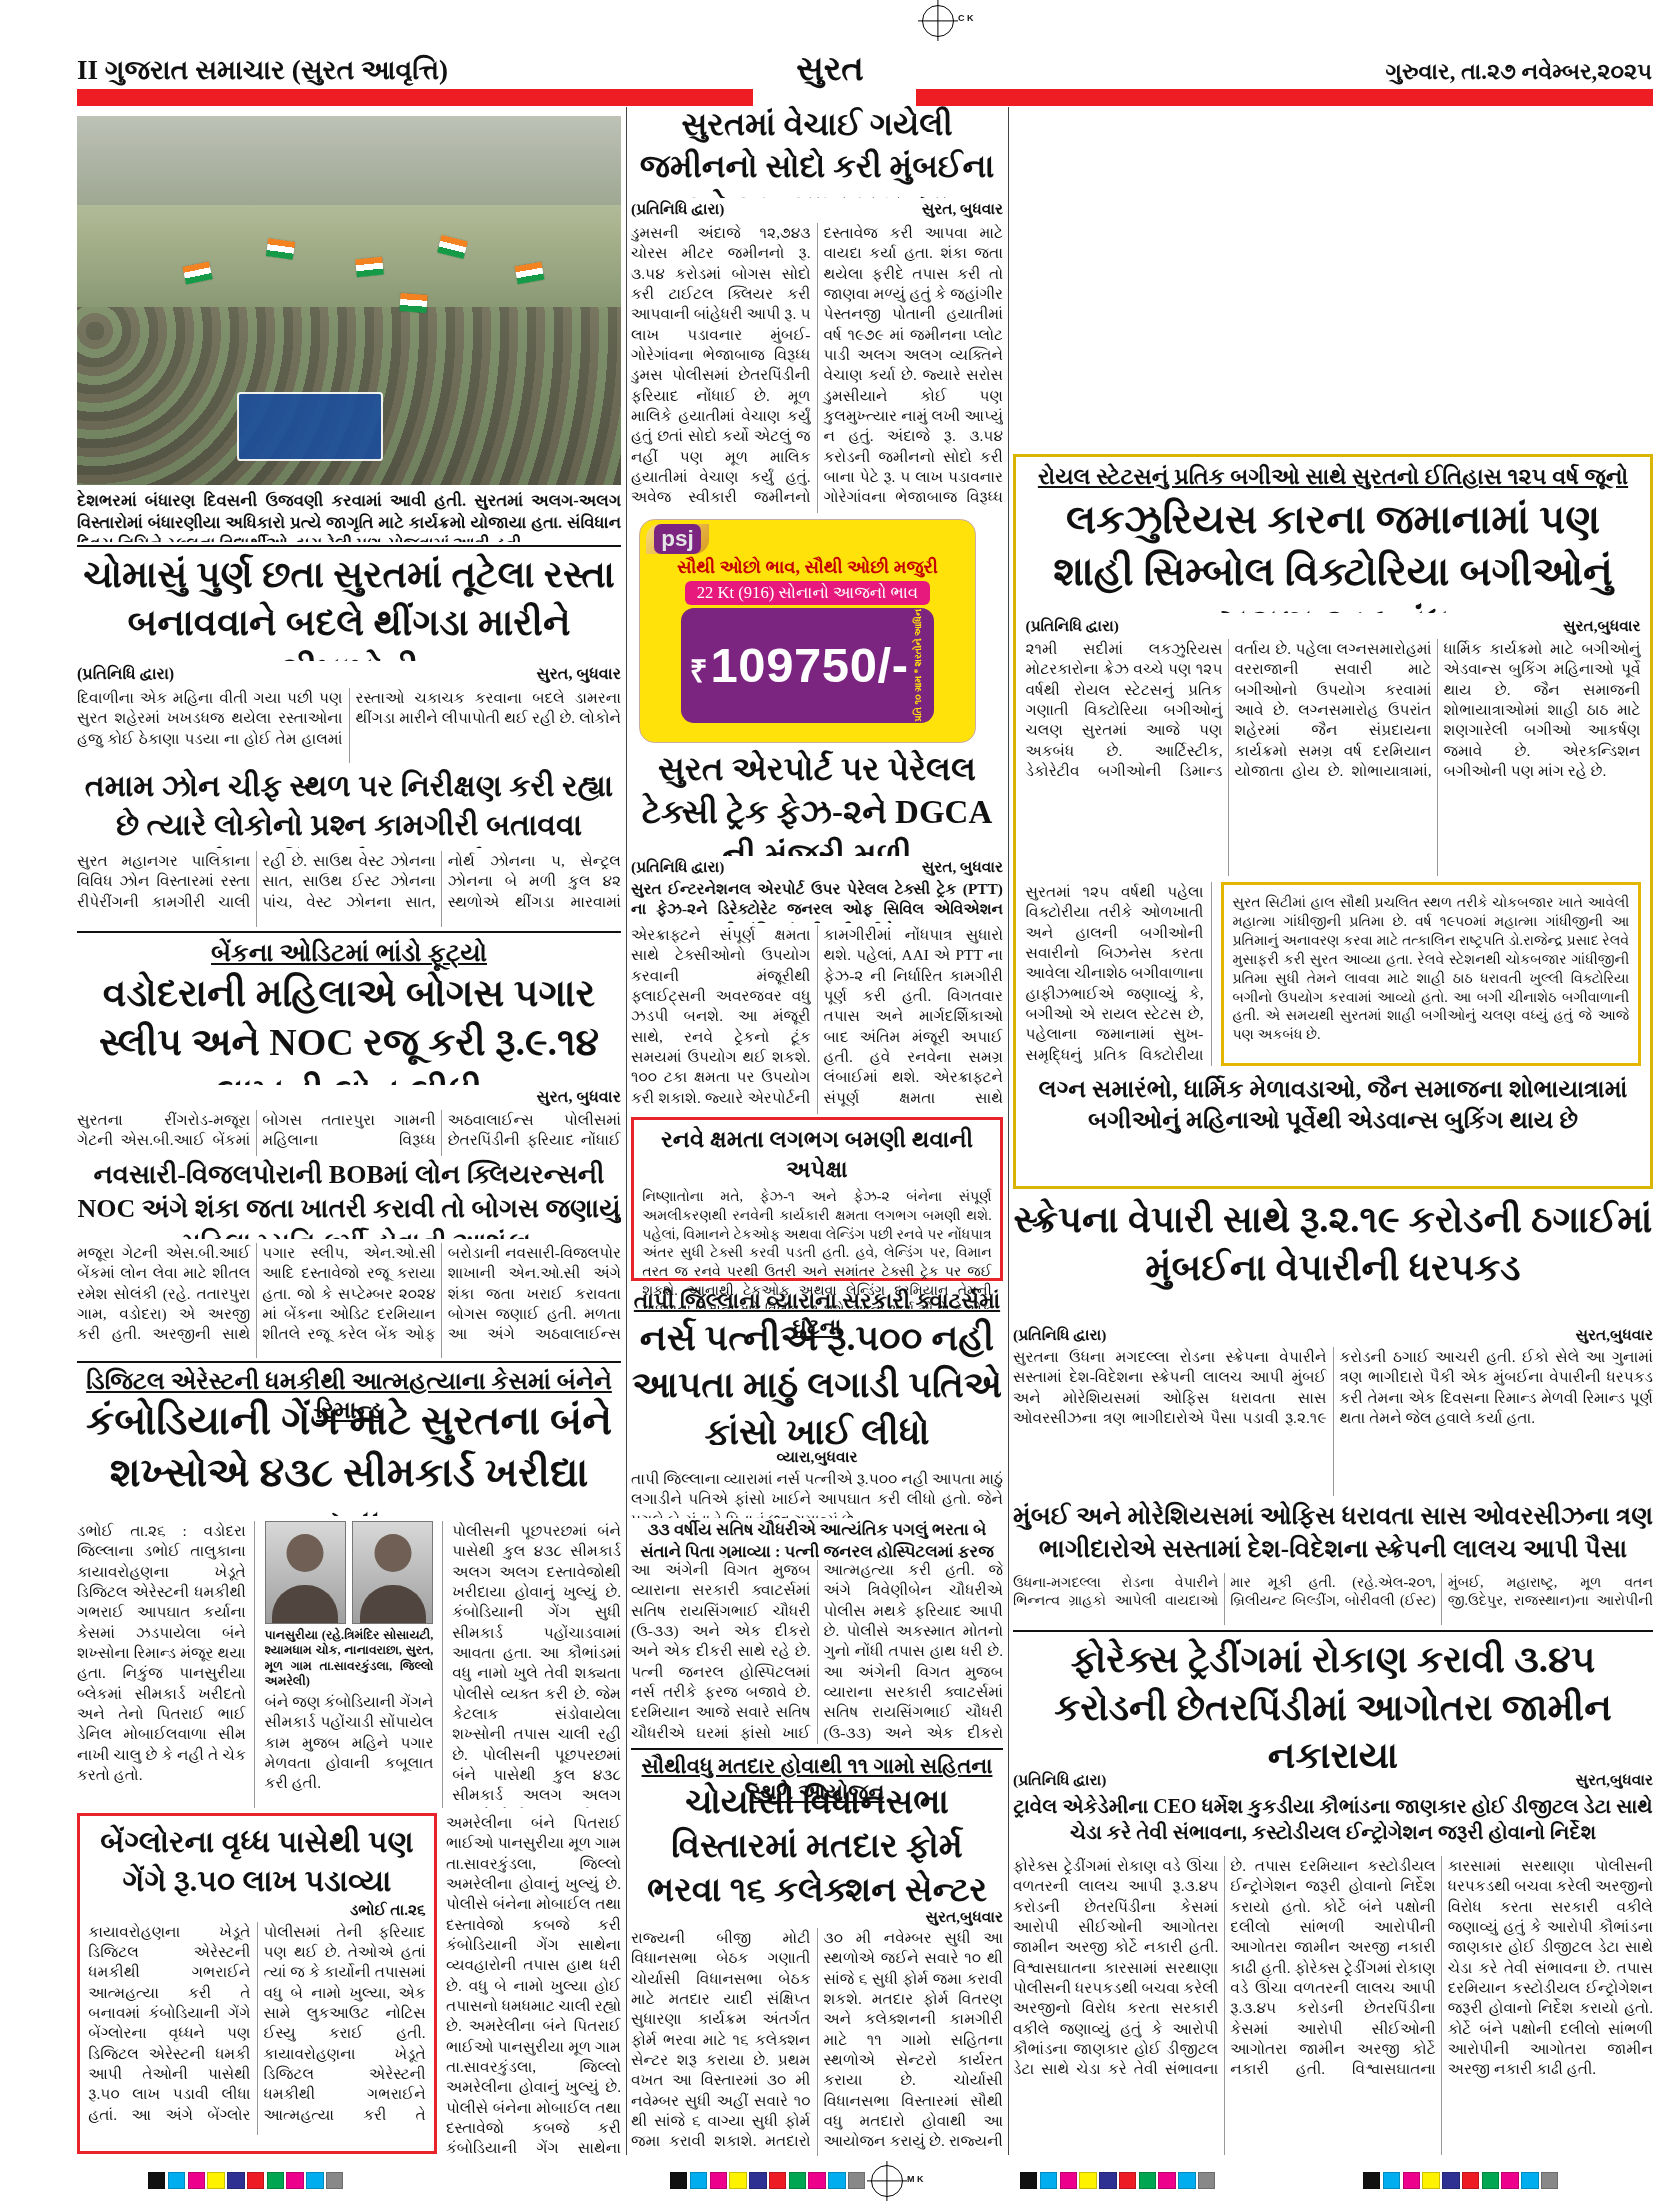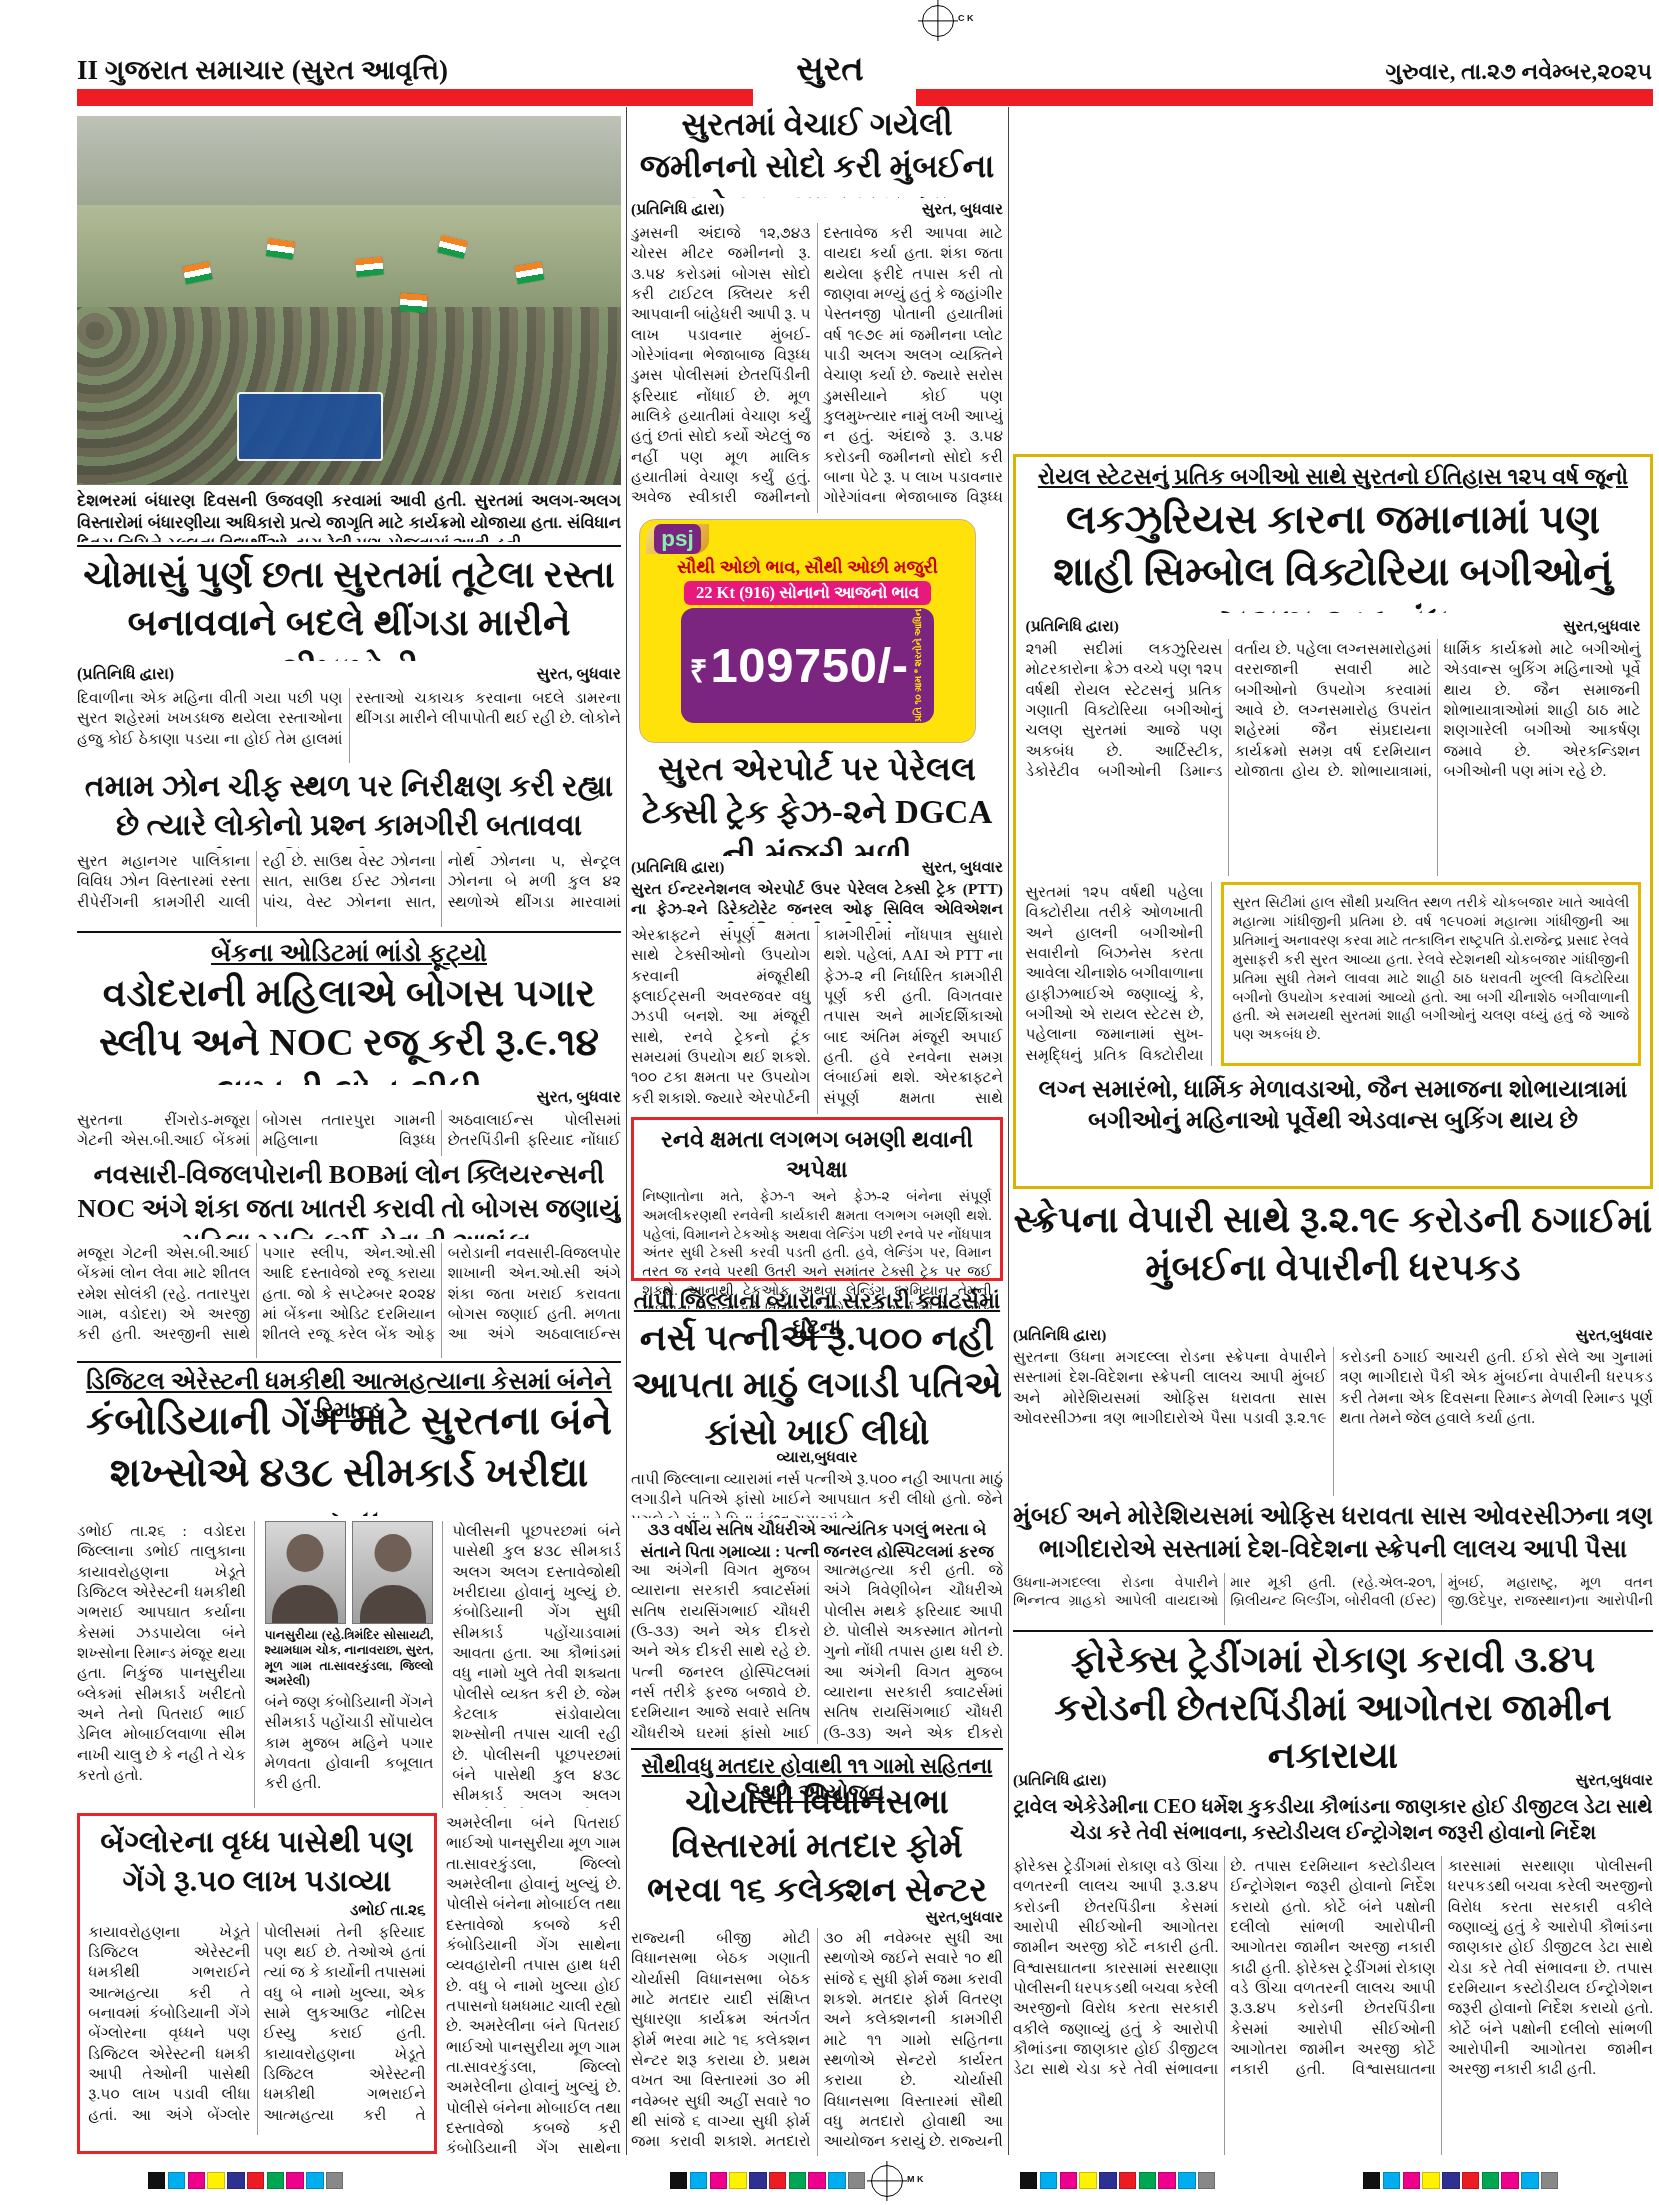--- a/index.html
+++ b/index.html
@@ -36,26 +36,26 @@
   .colcell{flex:1;font-size:15.4px;line-height:1.32;text-align:justify;overflow:hidden;
         border-right:0.6px solid #999;padding-right:8.3px}
   .colcell:last-child{border-right:none;padding-right:0}
   .wheel{position:absolute;border-radius:50%;border:7.1px solid #7d1116;background:transparent}
   
   .ad-in{background:#ffe20a;border-radius:15.4px;height:100%;display:flex;flex-direction:column;
          align-items:center;padding:3.6px 6px;box-sizing:border-box;overflow:hidden;border:1.2px solid #caa}
   .ad-head{display:flex;width:100%;align-items:stretch}
   .ad-logo-wrap{width:63px;background:linear-gradient(135deg,#f8dd7d,#d99a1f);
          border-radius:14.2px 0 14.2px 0;display:flex;align-items:center;justify-content:center}
-  .ad-logo{background:#7b2480;color:#86efac;font-weight:bold;font-size:22.5px;padding:2.4px 7.1px;
+  .ad-logo{background:#7b2480;color:#e5e5e5;font-weight:bold;font-size:22.5px;padding:2.4px 7.1px;
          border-radius:7.1px;font-family:"Liberation Sans",sans-serif}
   .ad-title{flex:1;background:#7b2480;color:#fff;font-weight:bold;font-size:22px;line-height:1.15;
          text-align:center;border-radius:9.5px;padding:3.6px 4.7px;margin-left:3.6px}
   .ad-line1{color:#c40000;font-weight:bold;font-size:18px;margin-top:3px}
-  .ad-rate{background:#e8197d;color:#fff;font-weight:bold;font-size:16.6px;padding:1.8px 12px;
+  .ad-rate{background:#e8197d;color:#fff;font-weight:normal;font-size:16.6px;padding:1.8px 12px;
          border-radius:6px;margin-top:3px}
   .ad-price-row{background:#7b2480;border-radius:13px;margin-top:3px;display:flex;align-items:center;padding:1.2px 8.3px}
   .ad-price{color:#fff;font-weight:bold;font-size:49px;font-family:"Liberation Sans",sans-serif;letter-spacing:0.6px}
   .ad-cur{font-size:31px;margin-right:2.4px}
   .ad-vert{writing-mode:vertical-rl;transform:rotate(180deg);font-size:9.5px;color:#ffe20a;
          font-weight:bold;line-height:1.25;margin-left:4.7px}
   
   .cross{width:30px;height:30px;border:1.8px solid #000;border-radius:50%;position:absolute;background:#fff}
   .cross::before{content:"";position:absolute;left:50%;top:-5.3px;bottom:-5.3px;width:1.2px;background:#000;transform:translateX(-50%)}
   .cross::after{content:"";position:absolute;top:50%;left:-5.3px;right:-5.3px;height:1.2px;background:#000;transform:translateY(-50%)}

